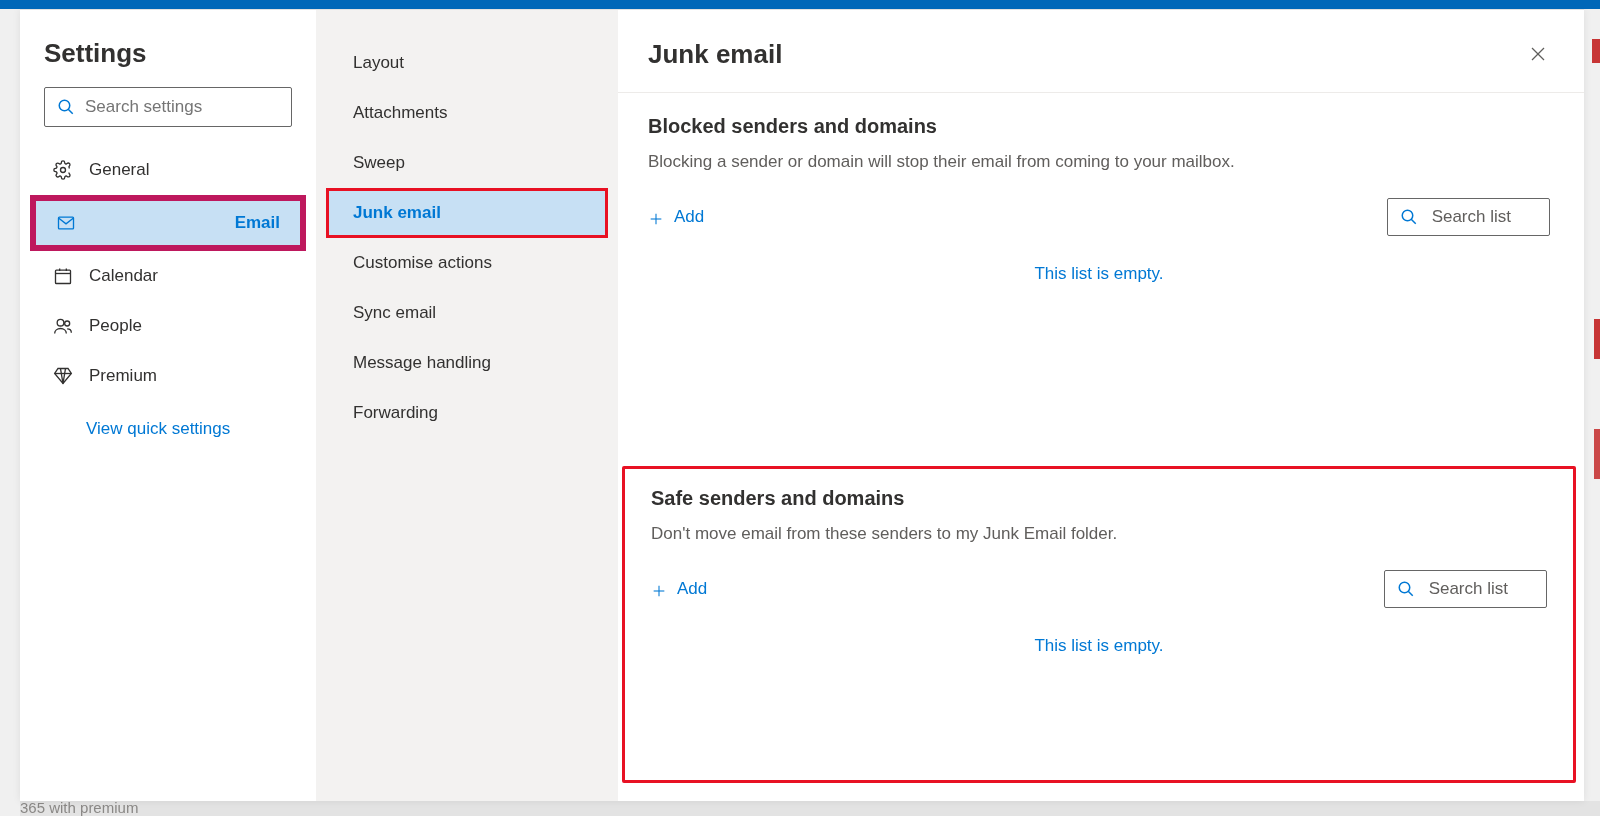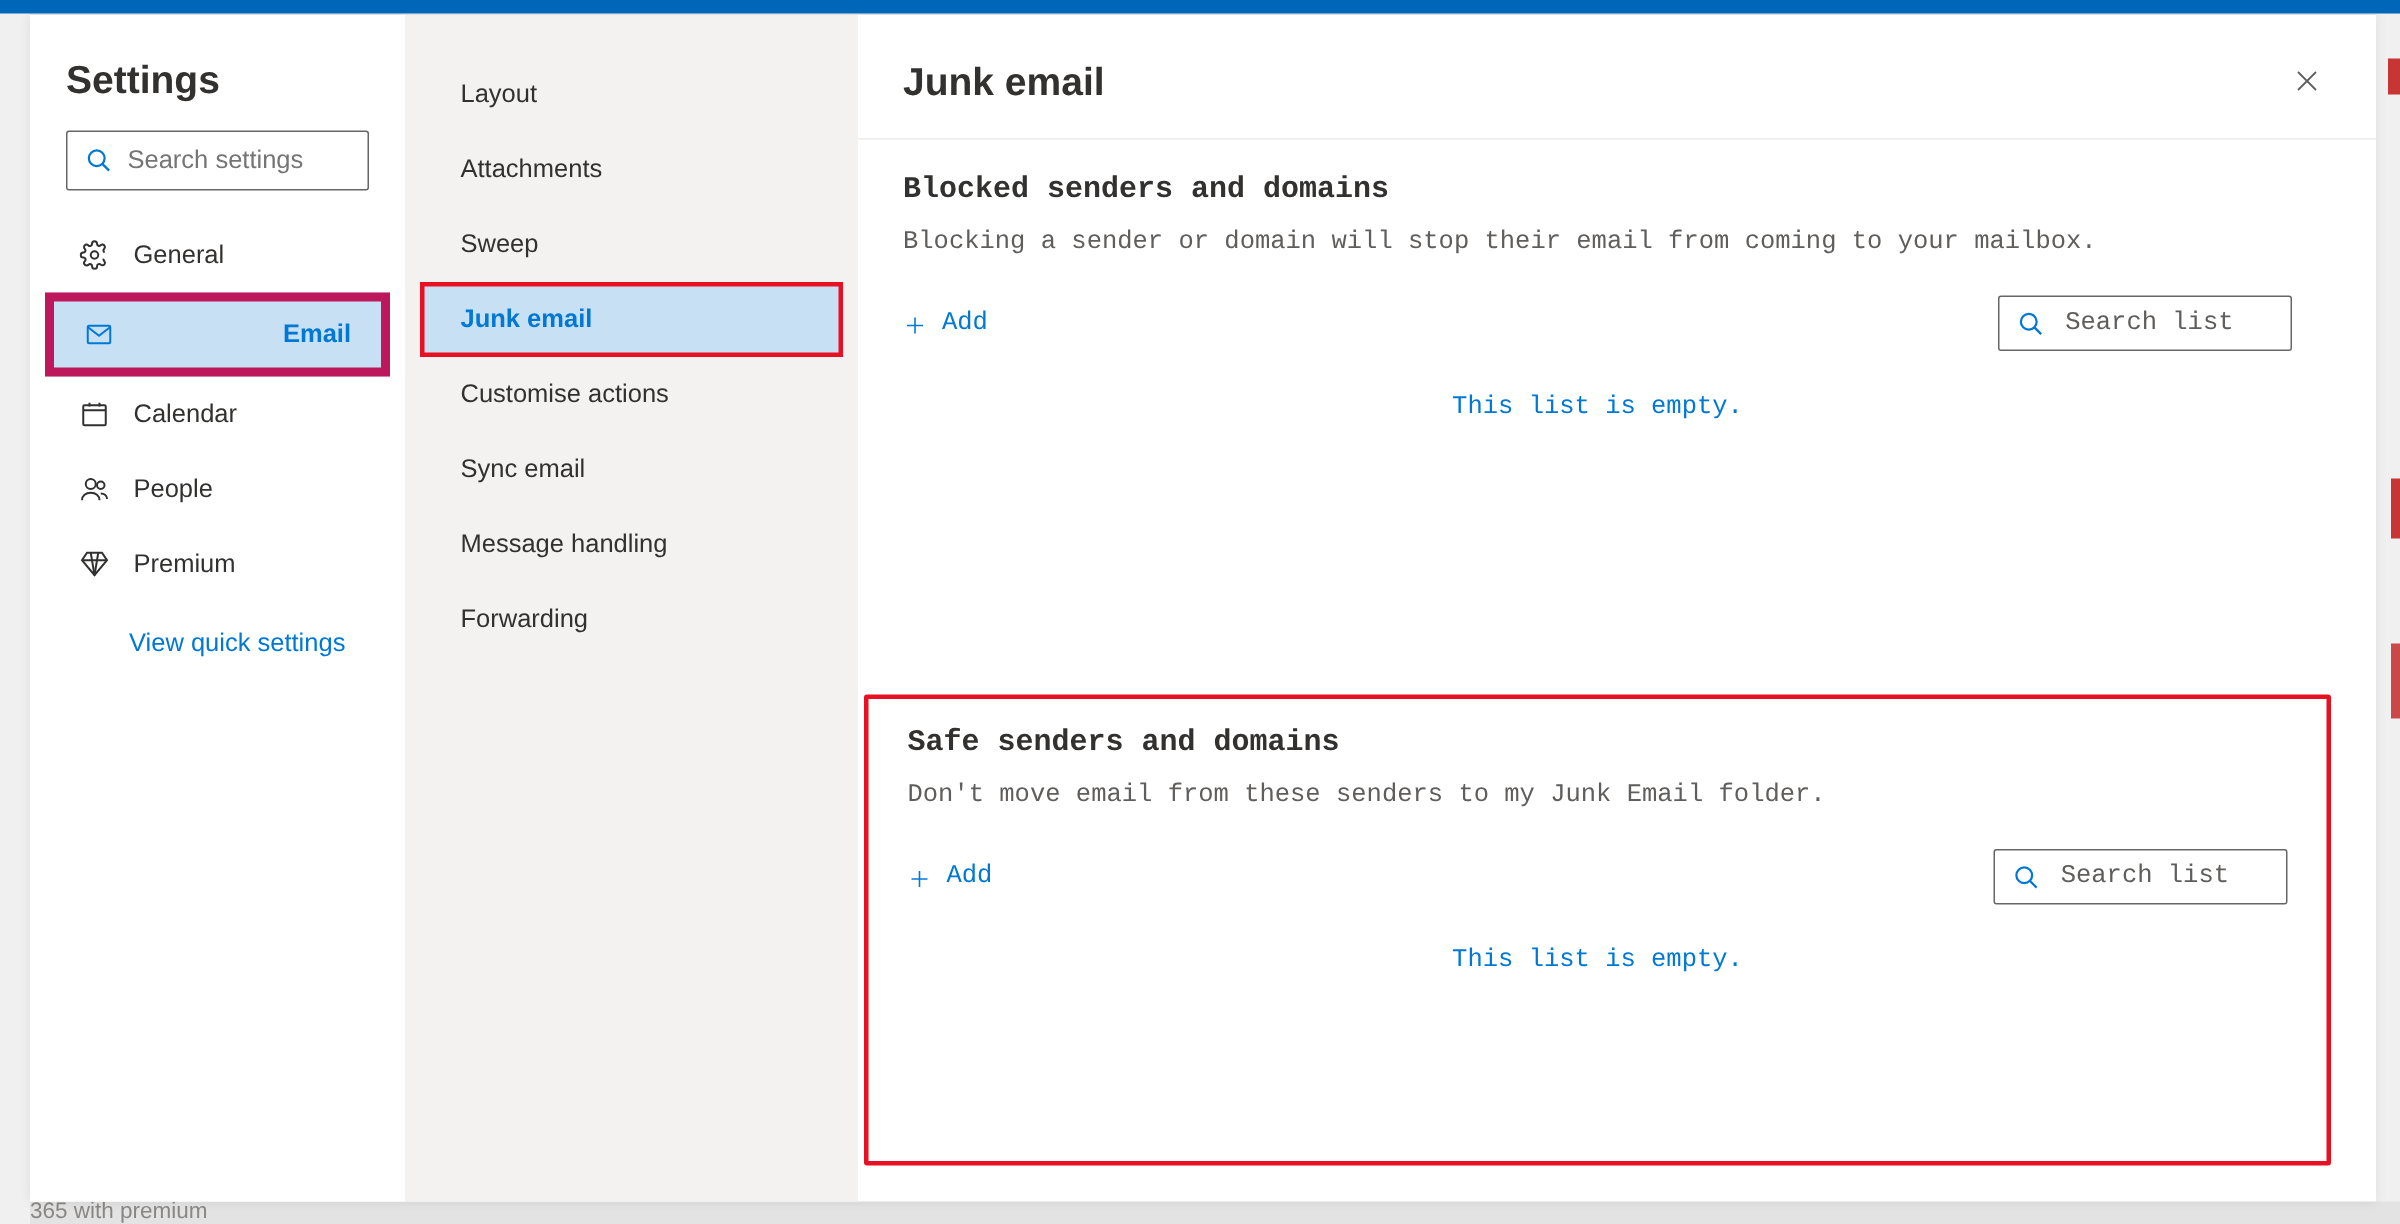--- a/index.html
+++ b/index.html
@@ -43,21 +43,21 @@
       right: 16px;
       bottom: 15px;
       background: #fff;
       display: flex;
       border-top: 1px solid #e1e1e1;
       box-shadow: 0 0 8px rgba(0,0,0,0.08);
     }
 
     
     .col-categories {
-      width: 250px;
+      width: 296px;
       flex-shrink: 0;
       background: #fff;
       padding: 20px 10px 20px 10px;
     }
     .settings-title {
       font-size: 26px;
       font-weight: 600;
       padding: 8px 14px 18px 14px;
     }
     .search-box {
@@ -148,22 +148,21 @@
     .close-btn {
       width: 32px; height: 32px;
       display:flex; align-items:center; justify-content:center;
       cursor:pointer; color:#605e5c;
     }
     .close-btn svg { width:18px; height:18px; }
 
     .content-body {
       flex:1;
       overflow-y: auto;
-      padding-right: 26px;
-      font-family: Liberation Mono, monospace;
+      padding-right: 4px;
     }
     .scroll-inner { padding-bottom: 20px; }
 
     .section {
       padding: 22px 30px 20px 30px;
     }
     .section + .section { border-top: 1px solid #edebe9; }
     .section.highlighted {
       border: 3px solid #e81123;
       border-radius: 2px;

